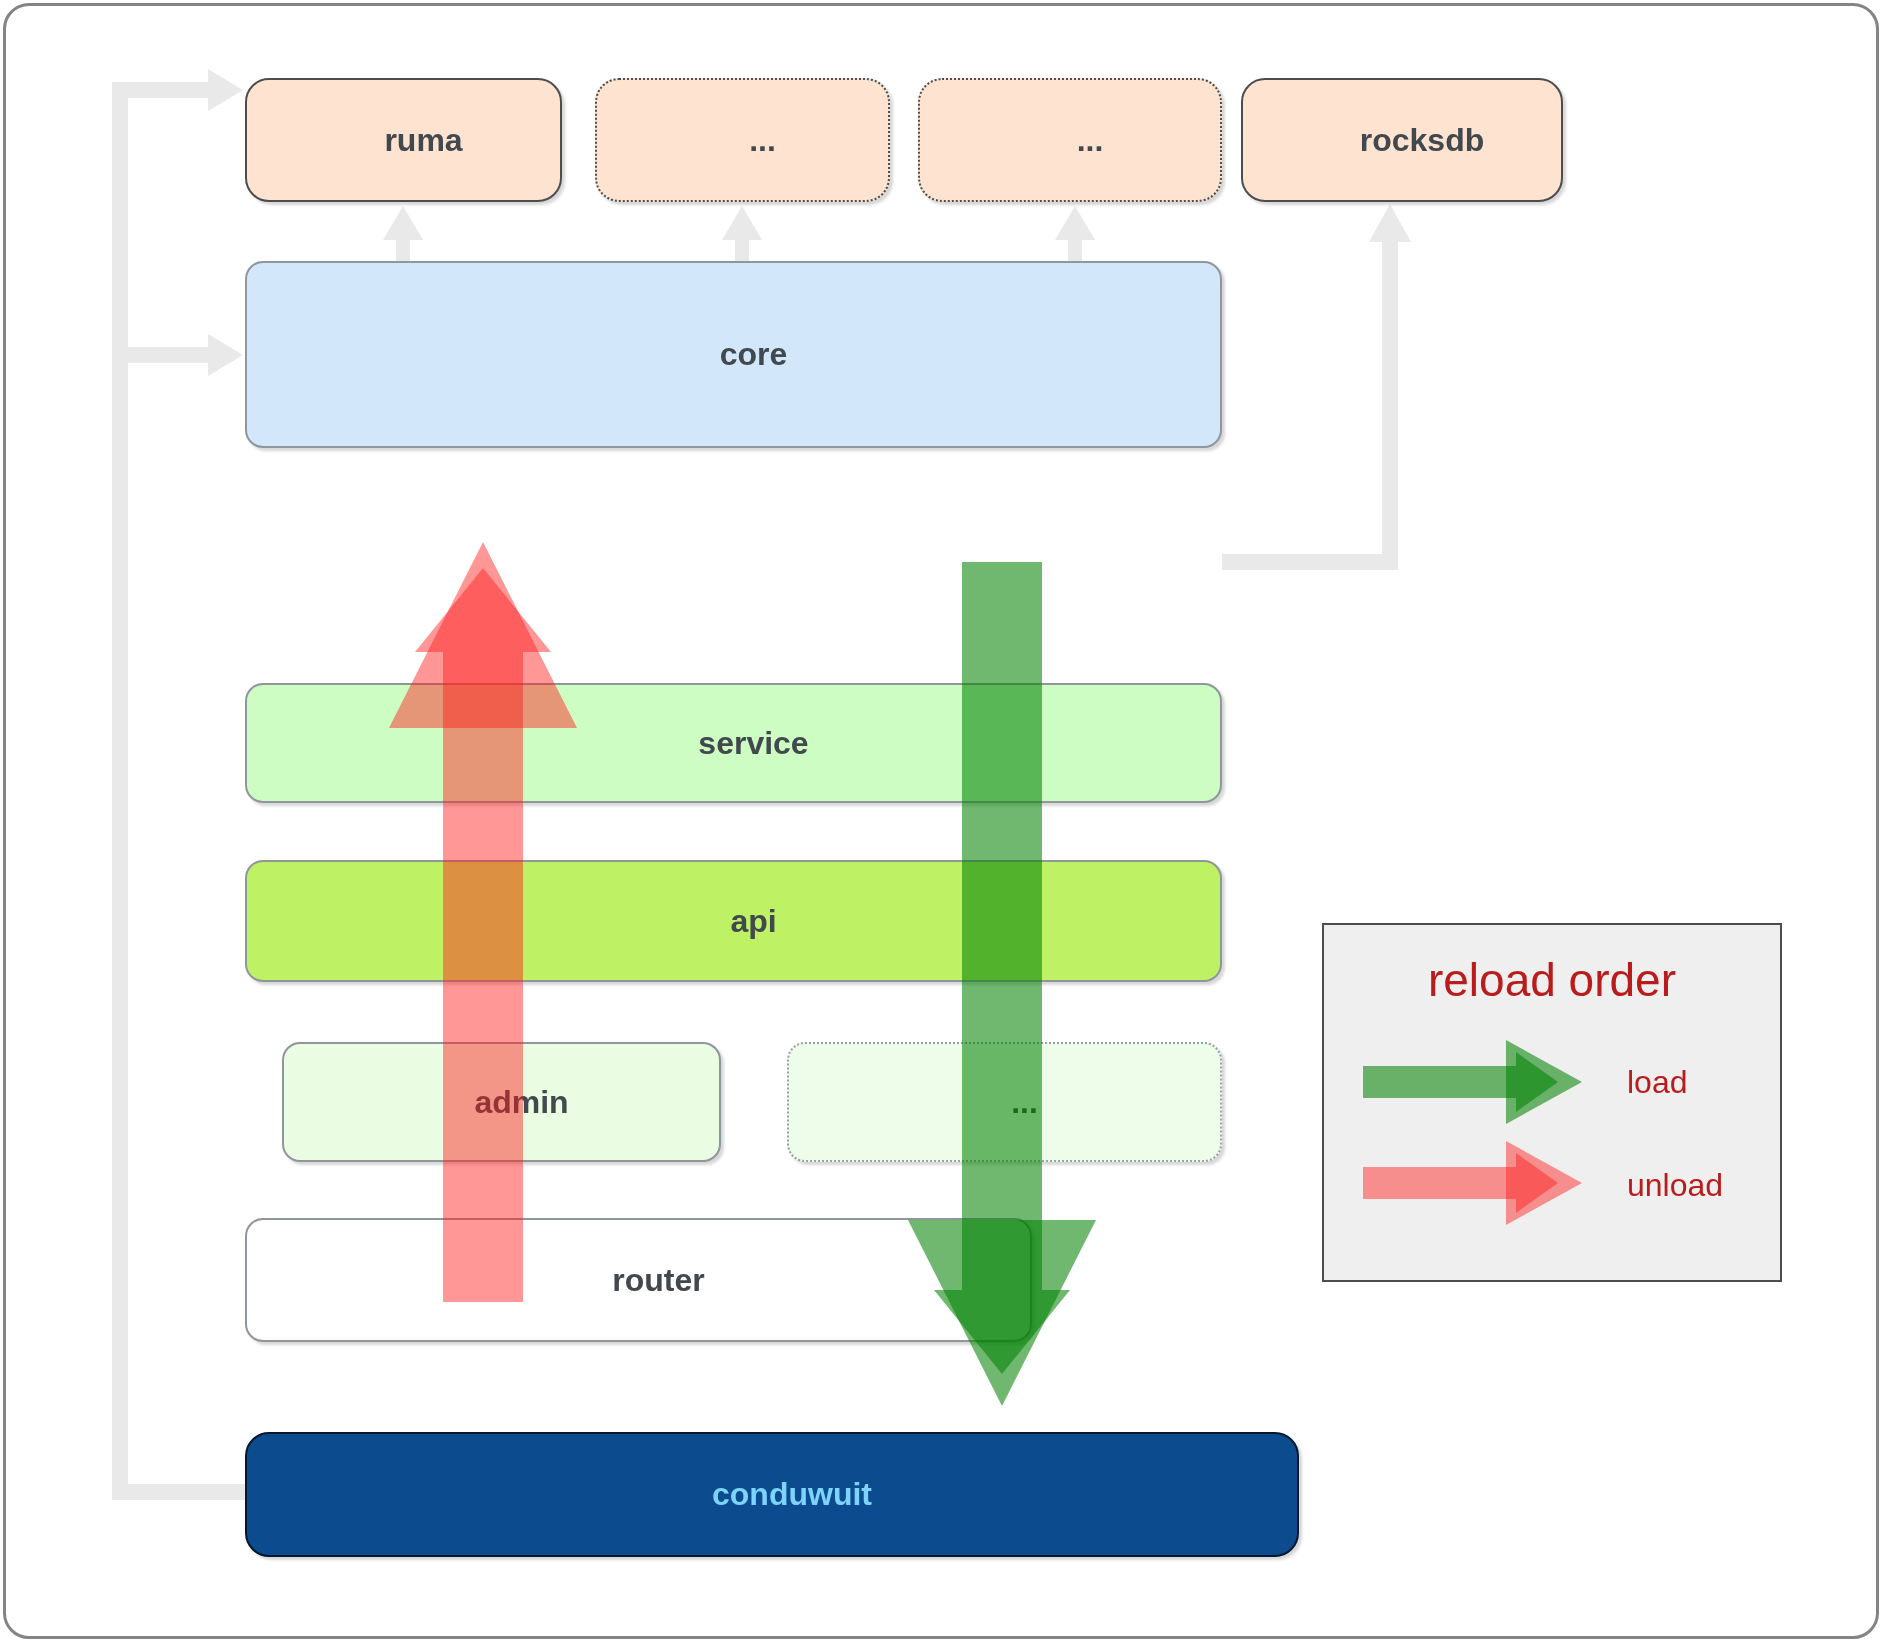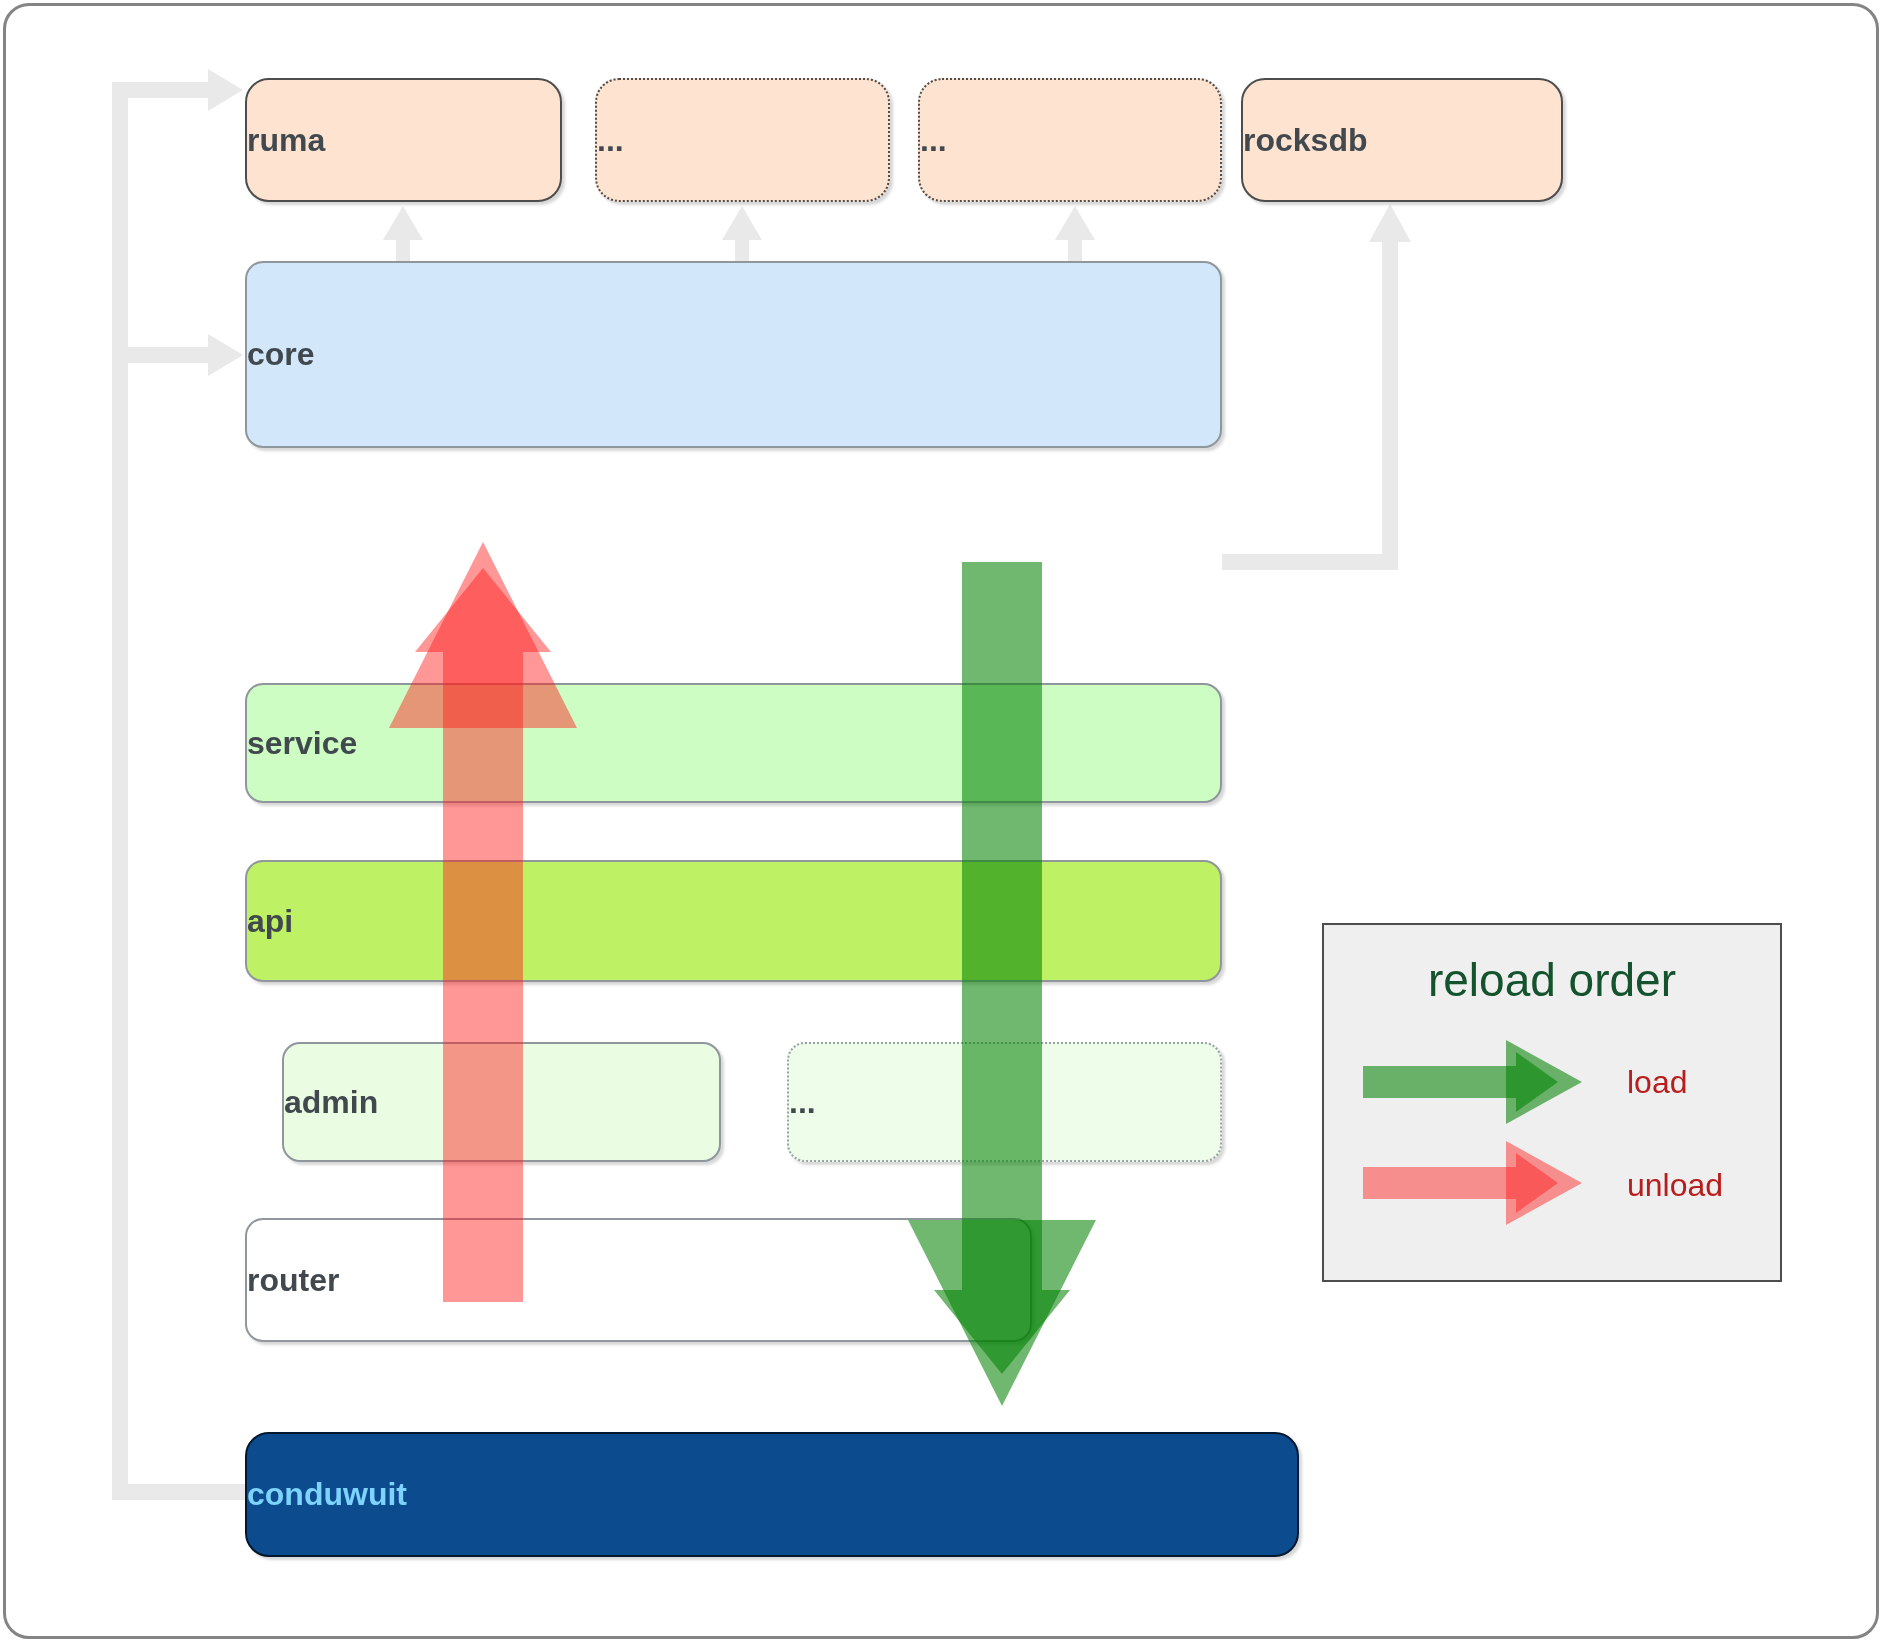--- a/index.html
+++ b/index.html
@@ -13,24 +13,25 @@
   #frame{
     position:absolute;left:3px;top:3px;right:4px;bottom:4px;
     border:3px solid #848484;border-radius:26px;
     pointer-events:none;
   }
   svg.layer{position:absolute;left:0;top:0;pointer-events:none;}
   #gray-layer{z-index:0;}
   #arrow-layer{z-index:2;}
   .node{
     position:absolute;z-index:1;
-    display:flex;align-items:center;
+    display:flex;align-items:center;justify-content:center;
     box-sizing:border-box;
     font-weight:bold;font-size:32px;color:#41484e;
     box-shadow:3px 3px 3px rgba(0,0,0,0.16);
+    padding-left:40px;
   }
   .wide{border-radius:18px;border:2px solid #8f969c;}
   .top-box{border-radius:24px;border:2px solid #4d4d4d;background:#fde3d0;}
   .top-box.dotted{border-style:dotted;border-color:#4d4d4d;}
   #node-ruma{left:245px;top:78px;width:317px;height:124px;}
   #node-ext-1{left:595px;top:78px;width:295px;height:124px;}
   #node-ext-2{left:918px;top:78px;width:304px;height:124px;}
   #node-rocksdb{left:1241px;top:78px;width:322px;height:124px;}
   #node-core{left:245px;top:261px;width:977px;height:187px;background:#d2e7fa;}
   #node-database{left:245px;top:500px;width:977px;height:123px;background:#a5fd92;}
@@ -42,21 +43,21 @@
   #node-router{left:245px;top:1218px;width:787px;height:124px;background:#ffffff;}
   #node-conduwuit{left:245px;top:1432px;width:1054px;height:125px;background:#0d4b8f;
     border:2px solid #03182e;border-radius:24px;color:#7dd3fc;}
   #legend{
     position:absolute;z-index:1;
     left:1322px;top:923px;width:460px;height:359px;
     background:#efefef;border:2px solid #4d4d4d;box-sizing:border-box;
   }
   #legend-title{
     position:absolute;left:0;top:28px;width:100%;
-    text-align:center;font-size:46px;color:#14532d;font-weight:normal;
+    text-align:center;font-size:46px;color:#b91c1c;font-weight:normal;
   }
   .legend-label{
     position:absolute;font-size:32px;color:#b91c1c;
     transform:translateY(-50%);
   }
   #legend-label-load{left:303px;top:157px;}
   #legend-label-unload{left:303px;top:260px;}
 </style>
 </head>
 <body>

